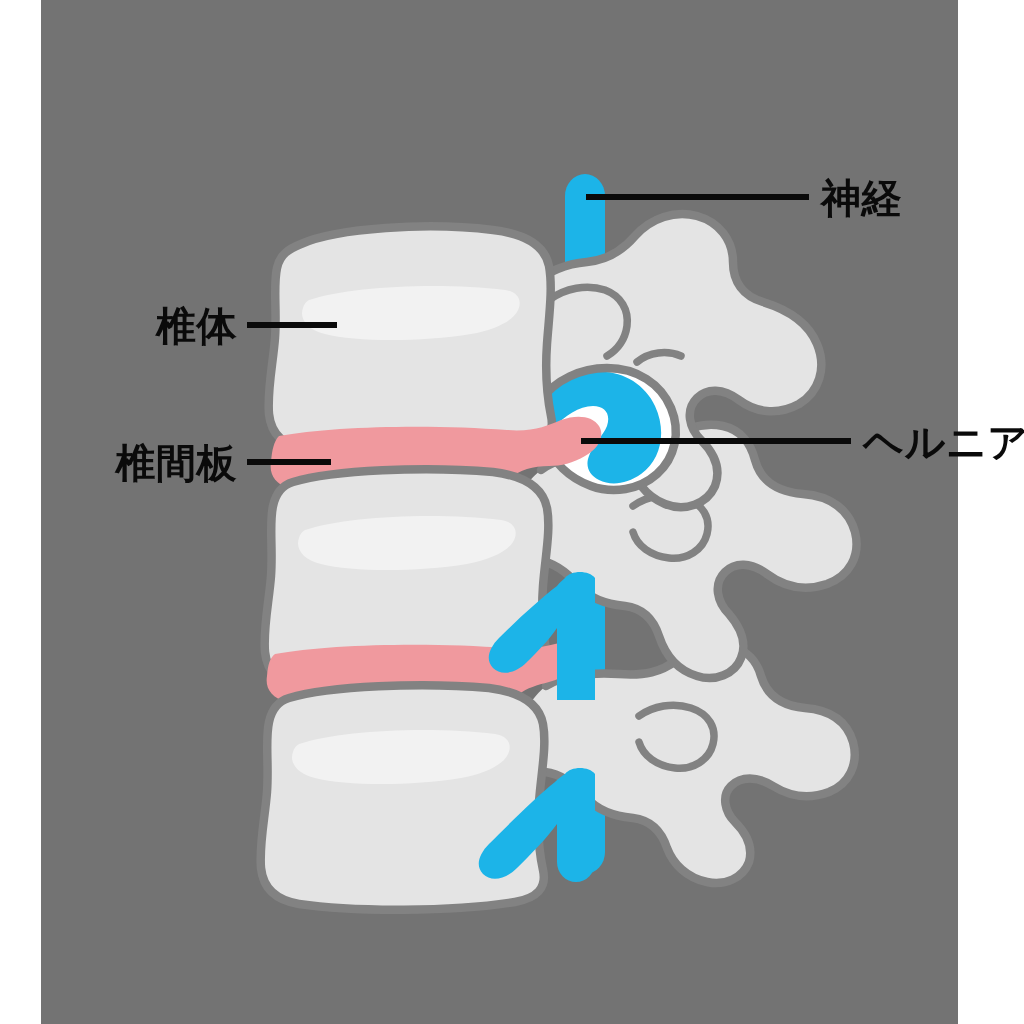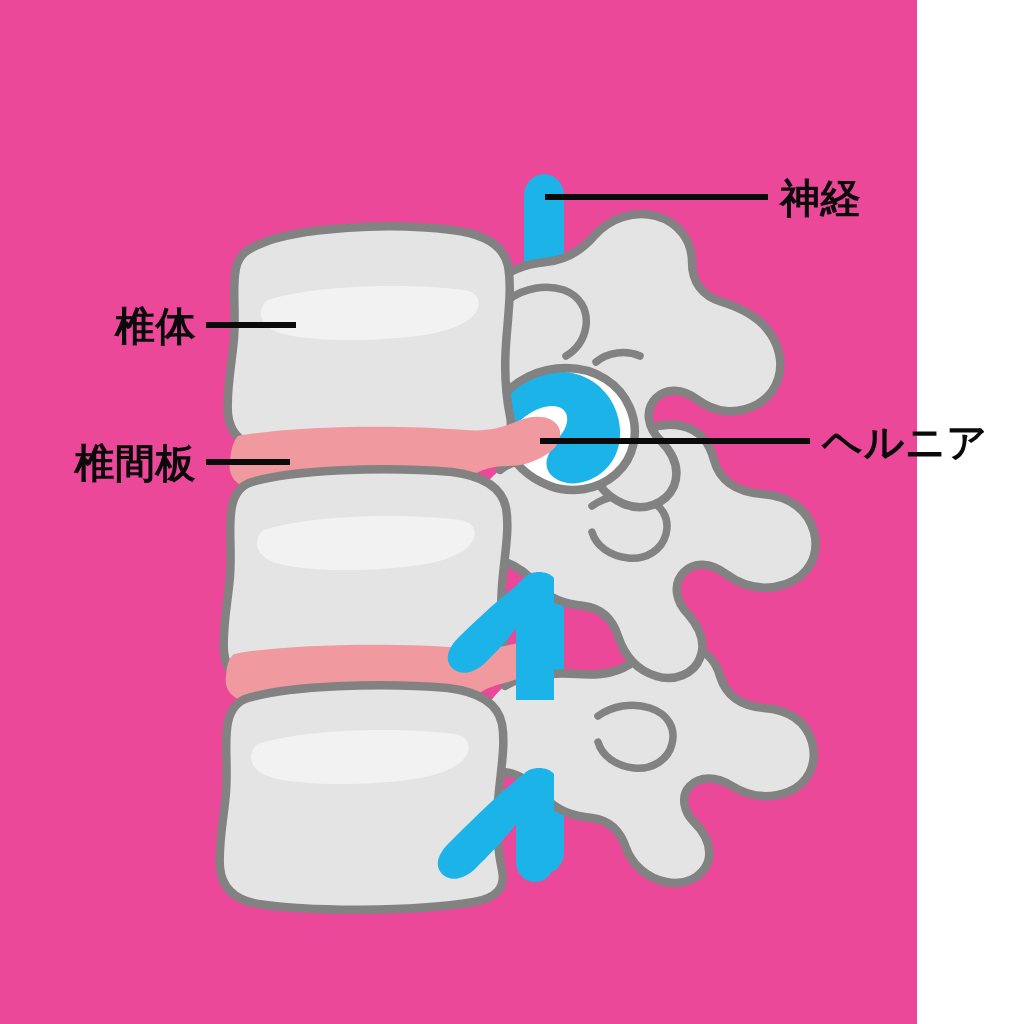--- a/index.html
+++ b/index.html
@@ -11,21 +11,22 @@
   body {
     width: 1024px;
     height: 1024px;
     overflow: hidden;
     font-family: "Liberation Sans", "DejaVu Sans", sans-serif;
   }
   #figure-root {
     position: relative;
     width: 917px;
     height: 1024px;
-    background: #ec4899;
+    background: #737373;
+    margin-left: 41px;
   }
   #anatomy-svg {
     display: block;
     width: 1024px;
     height: 1024px;
   }
   .callout-text {
     font-family: "DejaVu Sans", "Liberation Sans", sans-serif;
     font-size: 40px;
     font-weight: 700;

